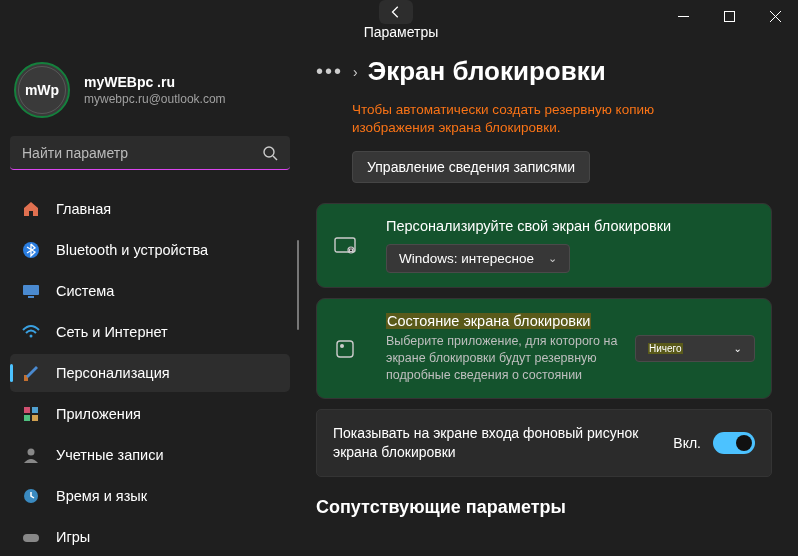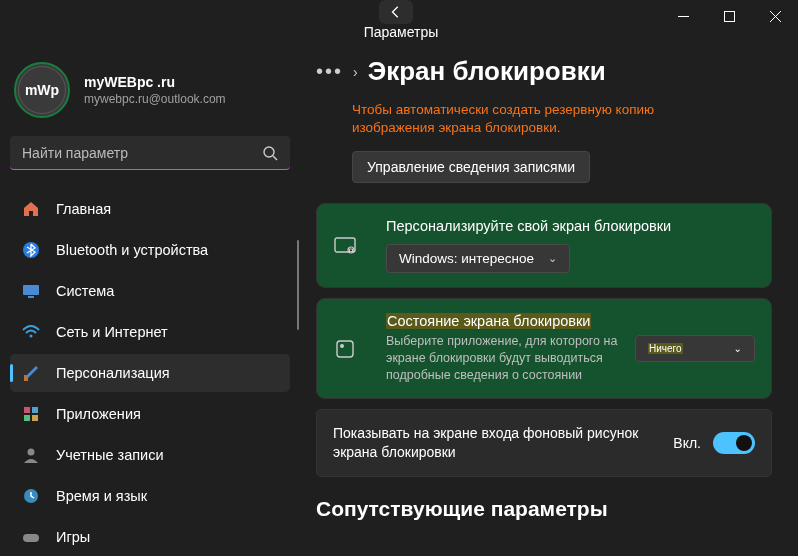--- a/index.html
+++ b/index.html
@@ -203,21 +203,21 @@
   }
   .switch::after {
     content: "";
     position: absolute;
     right: 3px; top: 3px;
     width: 16px; height: 16px;
     background: #111;
     border-radius: 50%;
   }
   .related-title {
-    font-size: 21px; font-weight: 600;
+    font-size: 18px; font-weight: 600;
     margin-bottom: 6px;
   }
   .status-card .card-body { display: flex; align-items: center; }
   .status-card .txt { flex: 1; }
   .status-dd {
     background: #373737;
     border: 1px solid #4a4a4a;
     border-radius: 4px;
     padding: 7px 12px;
     display: flex; align-items: center; gap: 30px;
@@ -392,21 +392,21 @@
     <div class="card status-card">
       <div class="card-icon">
         <svg width="20" height="20" viewBox="0 0 20 20">
             <rect x="2" y="2" width="16" height="16" rx="3" stroke="#ccc" fill="none" stroke-width="1.4"></rect>
             <circle cx="7" cy="7" r="2" fill="#ccc"></circle>
           </svg>
       </div>
       <div class="card-body">
         <div class="txt">
           <div class="card-title-only"><span class="hl">Состояние экрана блокировки</span></div>
-          <div class="card-sub">Выберите приложение, для которого на экране блокировки будут выводиться подробные сведения о состоянии</div>
+          <div class="card-sub">Выберите приложение, для которого на экране блокировки будут резервную подробные сведения о состоянии</div>
         </div>
         <div class="status-dd">
           <span><span class="hl">Ничего</span></span>
           <span class="dd-chev">⌄</span>
         </div>
       </div>
     </div>
 
     <div class="toggle-row">
       <div class="label">Показывать на экране входа фоновый рисунок экрана блокировки</div>

